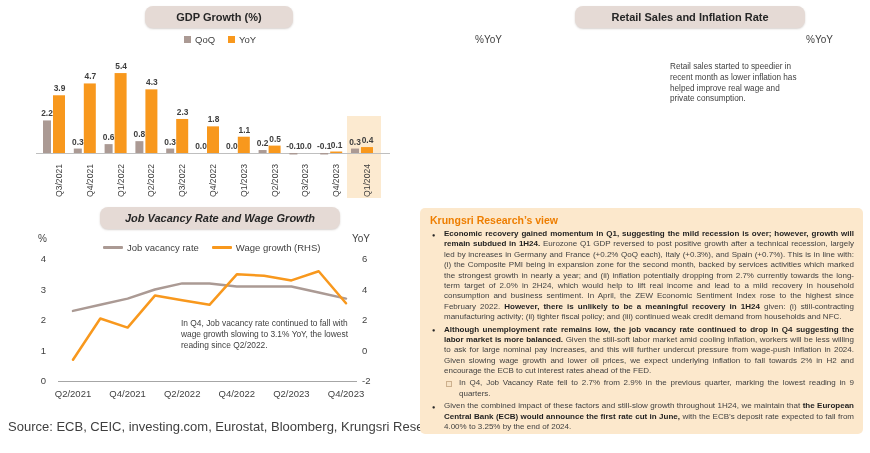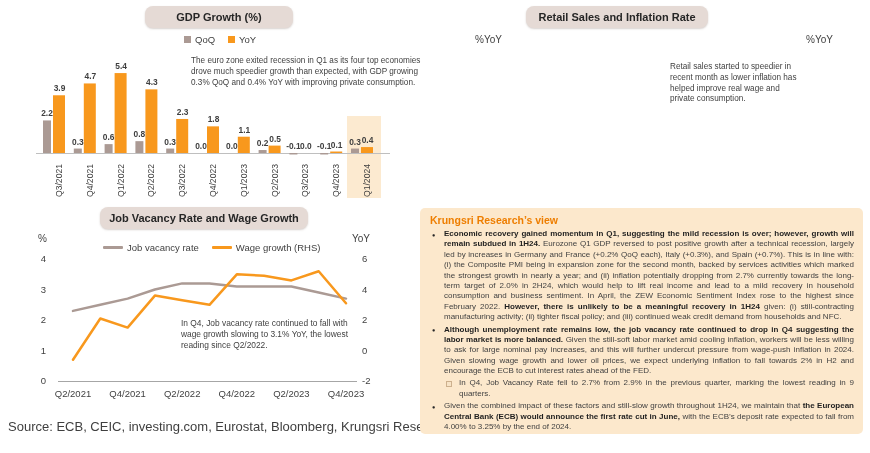--- a/index.html
+++ b/index.html
@@ -42,21 +42,20 @@
     <span class="lg-item">
       <span class="lg-sq" style="background: rgb(171, 154, 148);"></span>
       <span>QoQ</span>
     </span>
     <span class="lg-item">
       <span class="lg-sq" style="background: rgb(248, 152, 29);"></span>
       <span>YoY</span>
     </span>
   </div>
 
-  <div class="annot" style="left:191px;top:56px;width:232px;">The euro zone exited recession in Q1 as its four top economies drove much speedier growth than expected, with GDP growing 0.3% QoQ and 0.4% YoY with improving private consumption.</div>
 
   <svg id="gdp-svg" class="chart-svg" style="left:10px;top:50px;" width="425" height="155">
       <rect x="337" y="66" width="34" height="82" fill="#FCEAD0"></rect>
       <line x1="26" y1="103.5" x2="380" y2="103.5" stroke="#BFBFBF" stroke-width="1"></line>
       <g>
         <rect x="33" y="70.44" width="8" height="32.56" fill="#AB9A94"></rect>
         <rect x="43" y="45.28" width="12" height="57.72" fill="#F8981D"></rect>
         <text x="37" y="66.44" text-anchor="middle" font-size="8.4" font-weight="600" fill="#3F3F3F">2.2</text>
         <text x="49.5" y="41.28" text-anchor="middle" font-size="8.4" font-weight="600" fill="#3F3F3F">3.9</text>
         <text transform="translate(52,147) rotate(-90)" font-size="8.6" fill="#3F3F3F">Q3/2021</text>
@@ -103,21 +102,21 @@
         <text x="326.7" y="97.52" text-anchor="middle" font-size="8.4" font-weight="600" fill="#3F3F3F">0.1</text>
         <text transform="translate(329.2,147) rotate(-90)" font-size="8.6" fill="#3F3F3F">Q4/2023</text>
         <rect x="341" y="98.56" width="8" height="4.44" fill="#AB9A94"></rect>
         <rect x="351" y="97.08" width="12" height="5.920000000000001" fill="#F8981D"></rect>
         <text x="345" y="94.56" text-anchor="middle" font-size="8.4" font-weight="600" fill="#3F3F3F">0.3</text>
         <text x="357.5" y="93.08" text-anchor="middle" font-size="8.4" font-weight="600" fill="#3F3F3F">0.4</text>
         <text transform="translate(360,147) rotate(-90)" font-size="8.6" fill="#3F3F3F">Q1/2024</text>
       </g>
     </svg>
 
-  <div class="pill" style="left:526px;top:6px;width:182px;height:22px;">
+  <div class="pill" style="left:575px;top:6px;width:230px;height:22px;">
     <span>Retail Sales and Inflation Rate</span>
   </div>
 
   <div class="axis-corner" style="left:475px;top:34px;">%YoY</div>
   <div class="axis-corner" style="left:806px;top:34px;">%YoY</div>
 
 
   <div class="annot" style="left:670px;top:62px;width:134px;background:#fff;">Retail sales started to speedier in recent month as lower inflation has helped improve real wage and private consumption.</div>
 
   <svg id="retail-svg" class="chart-svg" style="left:440px;top:50px;z-index:-1;" width="430" height="150">
@@ -146,21 +145,21 @@
         <text x="232.88" y="138" text-anchor="middle" font-size="8.8" fill="#3F3F3F">Apr-23</text>
         <text x="274.6" y="138" text-anchor="middle" font-size="8.8" fill="#3F3F3F">Aug-23</text>
         <text x="316.32" y="138" text-anchor="middle" font-size="8.8" fill="#3F3F3F">Dec-23</text>
         <text x="358.03999999999996" y="138" text-anchor="middle" font-size="8.8" fill="#3F3F3F">Apr-24</text>
       </g>
       <polyline points="66.0,76.2 76.4,75.2 86.9,67.9 97.3,54.2 107.7,54.2 118.2,47.7 128.6,43.2 139.0,40.4 149.4,38.6 159.9,31.2 170.3,24.8 180.7,29.4 191.2,37.7 201.6,43.2 212.0,44.1 222.4,58.7 232.9,57.8 243.3,66.1 253.7,71.6 264.2,73.4 274.6,74.3 285.0,82.6 295.5,95.4 305.9,100.0 316.3,95.4 326.8,96.3 337.2,98.2 347.6,100.0 358.0,100.0" fill="none" stroke="#FAC57E" stroke-width="2.1" stroke-linejoin="round" stroke-linecap="round"></polyline>
       <polyline points="66.0,98.2 76.4,100.9 86.9,97.2 97.3,94.5 107.7,89.9 118.2,87.2 128.6,88.1 139.0,85.3 149.4,82.6 159.9,78.0 170.3,76.2 180.7,76.2 191.2,74.3 201.6,73.4 212.0,70.7 222.4,69.7 232.9,70.7 243.3,73.4 253.7,71.6 264.2,71.6 274.6,73.4 285.0,80.7 295.5,83.5 305.9,89.0 316.3,90.8 326.8,91.7 337.2,93.6 347.6,95.4 358.0,97.2" fill="none" stroke="#F8981D" stroke-width="2.6" stroke-linejoin="round" stroke-linecap="round"></polyline>
       <polyline points="66.0,74.1 76.4,24.6 86.9,51.3 97.3,78.0 107.7,58.4 118.2,87.4 128.6,116.5 139.0,100.8 149.4,101.6 159.9,95.3 170.3,110.2 180.7,109.4 191.2,111.0 201.6,103.1 212.0,107.1 222.4,113.4 232.9,115.7 243.3,111.8 253.7,107.9 264.2,98.4 274.6,99.2 285.0,113.4 295.5,101.6 305.9,96.9 316.3,98.4 326.8,96.1 337.2,96.1 347.6,85.1" fill="none" stroke="#5C504D" stroke-width="2.1" stroke-linejoin="round" stroke-linecap="round"></polyline>
     </svg>
 
-  <div class="pill" style="left:100px;top:207px;width:208px;height:22px;">
+  <div class="pill" style="left:100px;top:207px;width:240px;height:22px;font-style:italic;">
     <span>Job Vacancy Rate and Wage Growth</span>
   </div>
 
   <div class="axis-corner" style="left:38px;top:233px;">%</div>
   <div class="axis-corner" style="left:352px;top:233px;">YoY</div>
 
   <div class="legend" style="left:103px;top:242px;">
     <span class="lg-item">
       <span class="lg-line" style="background: rgb(171, 154, 148);"></span>
       <span>Job vacancy rate</span>

